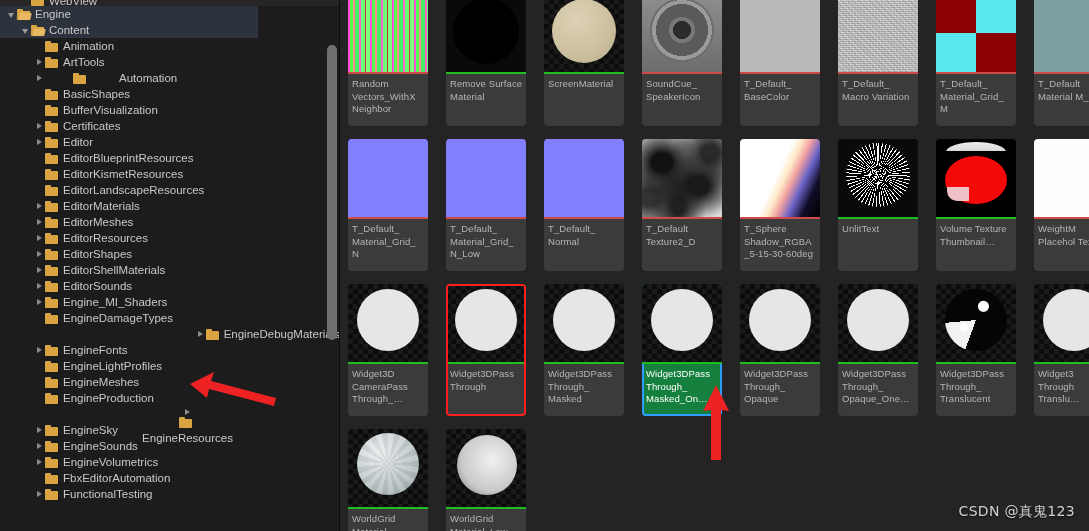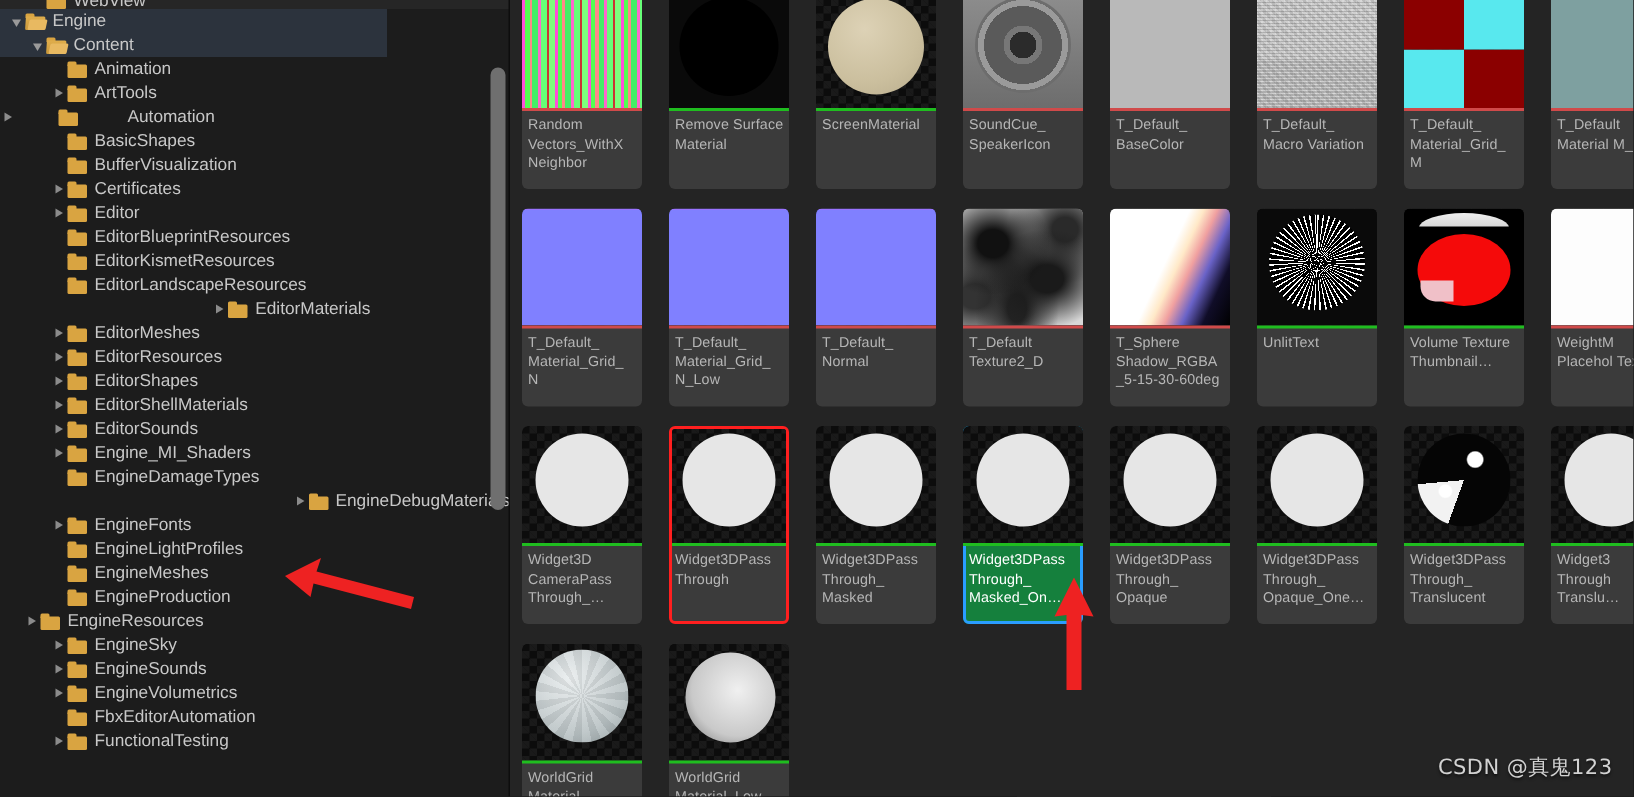--- a/index.html
+++ b/index.html
@@ -298,21 +298,21 @@
           <span class="tree-label">Animation</span>
         </div>
         <div class="tree-row" style="padding-left: 34px;">
           <span class="twisty right"></span>
           <span class="folder-icon">
             <span class="ftab"></span>
             <span class="fbody"></span>
           </span>
           <span class="tree-label">ArtTools</span>
         </div>
-        <div class="tree-row" style=" gap: 28px;">
+        <div class="tree-row" style="padding-left: 34px; gap: 28px;">
           <span class="twisty right"></span>
           <span class="folder-icon">
             <span class="ftab"></span>
             <span class="fbody"></span>
           </span>
           <span class="tree-label">Automation</span>
         </div>
         <div class="tree-row" style="padding-left: 34px;">
           <span class="twisty"></span>
           <span class="folder-icon">
@@ -362,21 +362,21 @@
           <span class="tree-label">EditorKismetResources</span>
         </div>
         <div class="tree-row" style="padding-left: 34px;">
           <span class="twisty"></span>
           <span class="folder-icon">
             <span class="ftab"></span>
             <span class="fbody"></span>
           </span>
           <span class="tree-label">EditorLandscapeResources</span>
         </div>
-        <div class="tree-row" style="padding-left: 48px; justify-content: center;">
+        <div class="tree-row" style="padding-left: 34px;">
           <span class="twisty right"></span>
           <span class="folder-icon">
             <span class="ftab"></span>
             <span class="fbody"></span>
           </span>
           <span class="tree-label">EditorMaterials</span>
         </div>
         <div class="tree-row" style="padding-left: 34px;">
           <span class="twisty right"></span>
           <span class="folder-icon">
@@ -466,21 +466,21 @@
           <span class="tree-label">EngineMeshes</span>
         </div>
         <div class="tree-row" style="padding-left: 34px;">
           <span class="twisty"></span>
           <span class="folder-icon">
             <span class="ftab"></span>
             <span class="fbody"></span>
           </span>
           <span class="tree-label">EngineProduction</span>
         </div>
-        <div class="tree-row" style="padding-left: 16px;">
+        <div class="tree-row" style="padding-left: 34px; flex-direction: column;">
           <span class="twisty right"></span>
           <span class="folder-icon">
             <span class="ftab"></span>
             <span class="fbody"></span>
           </span>
           <span class="tree-label">EngineResources</span>
         </div>
         <div class="tree-row" style="padding-left: 34px;">
           <span class="twisty right"></span>
           <span class="folder-icon">

